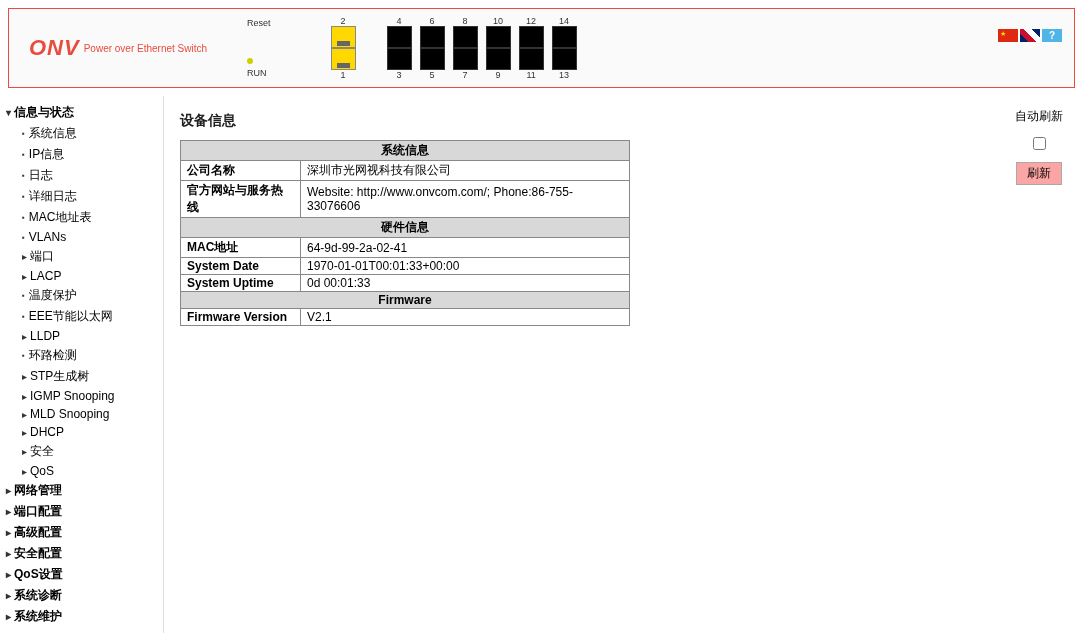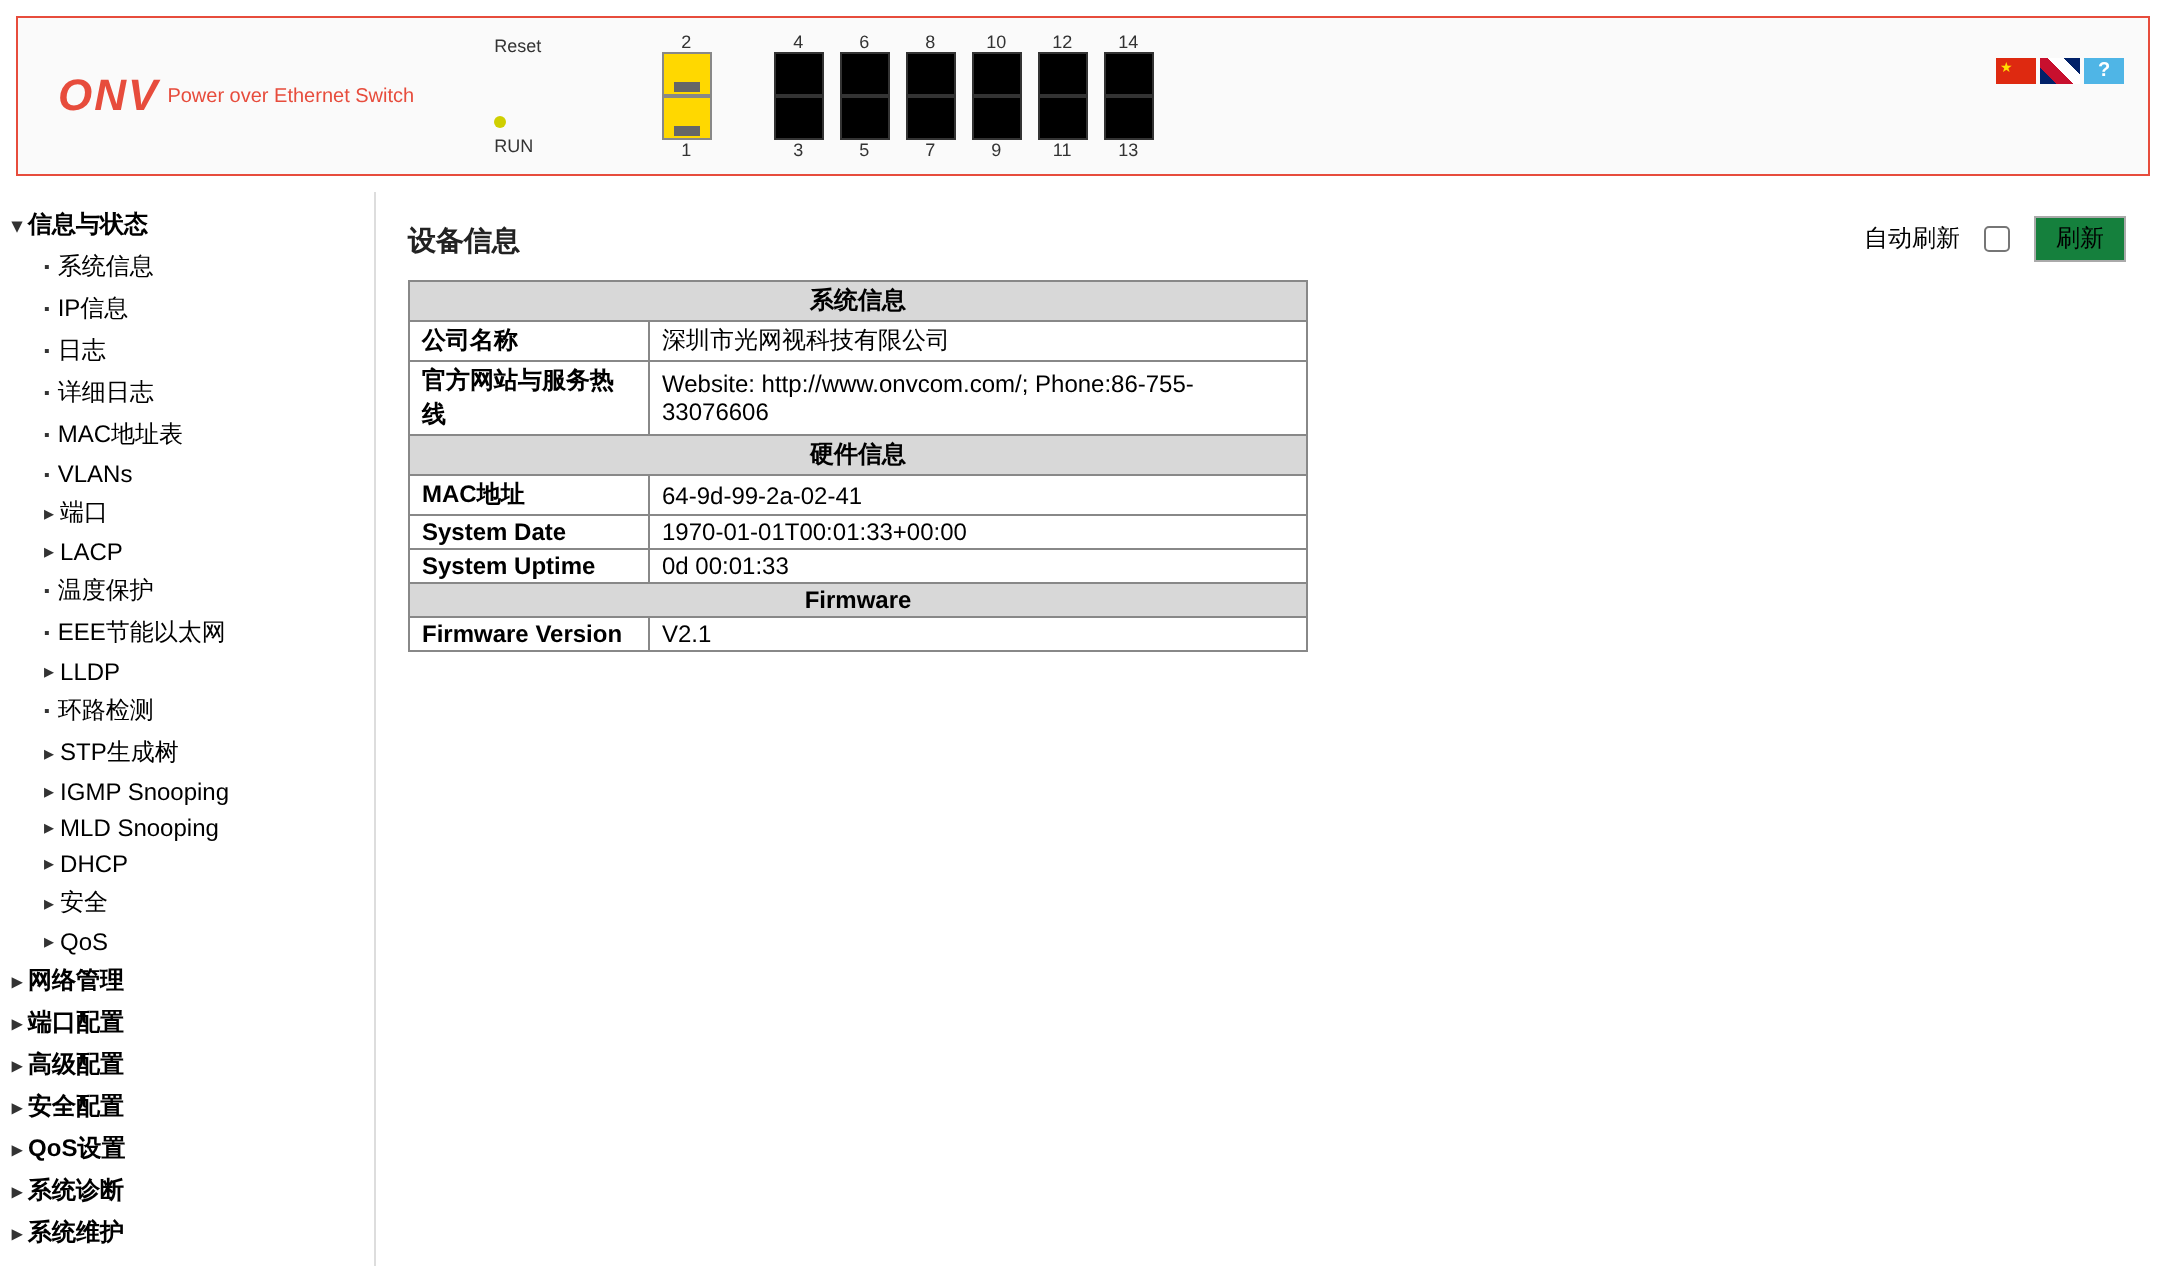--- a/index.html
+++ b/index.html
@@ -35,32 +35,32 @@
 
 .flags { position: absolute; right: 12px; top: 20px; display: flex; gap: 2px; }
 .flag { width: 20px; height: 13px; cursor: pointer; }
 .flag-cn { background: #de2910; position: relative; }
 .flag-cn::after { content: '★'; color: #ffde00; font-size: 7px; position: absolute; top: 1px; left: 2px; }
 .flag-uk { background: linear-gradient(45deg, #012169 25%, #c8102e 25%, #c8102e 50%, #fff 50%, #fff 75%, #012169 75%); }
 .flag-help { background: #4fb5e6; color: #fff; text-align: center; line-height: 13px; font-size: 10px; font-weight: bold; }
 
 
 .container { display: flex; }
-.sidebar { width: 188px; padding: 6px 0; border-right: 1px solid #ddd; }
+.sidebar { width: 164px; padding: 6px 0; border-right: 1px solid #ddd; }
 .nav-section { font-weight: bold; padding: 2px 6px; cursor: pointer; display: flex; align-items: center; }
 .nav-section::before { content: '▸'; font-size: 10px; margin-right: 3px; color: #333; }
 .nav-section.expanded::before { content: '▾'; }
 .nav-item { padding: 2px 6px 2px 22px; cursor: pointer; display: flex; align-items: center; position: relative; }
 .nav-item.leaf::before { content: '▪'; font-size: 8px; margin-right: 4px; color: #333; }
 .nav-item.branch::before { content: '▸'; font-size: 10px; margin-right: 3px; color: #333; }
 
 .main { flex: 1; padding: 16px; position: relative; }
 .page-title { font-size: 14px; font-weight: bold; margin-bottom: 10px; color: #222; }
-.top-right { position: absolute; top: 12px; right: 20px; display: flex; align-items: center; gap: 12px; font-size: 12px; }
-.btn { border: 1px solid #aaa; background: #15803d; padding: 2px 10px; cursor: pointer; font-size: 12px; }
+.top-right { position: absolute; top: 12px; right: 20px; display: flex; align-items: center; gap: 12px; font-size: 12px; flex-direction: column; }
+.btn { border: 1px solid #aaa; background: #fca5a5; padding: 2px 10px; cursor: pointer; font-size: 12px; }
 
 .info-table { border-collapse: collapse; width: 450px; }
 .info-table th, .info-table td { border: 1px solid #888; padding: 1px 6px; font-size: 12px; text-align: left; }
 .info-table .section-header { background: #d8d8d8; font-weight: bold; text-align: center; }
 .info-table .label-cell { font-weight: bold; width: 120px; }
 </style>
 </head>
 <body>
 
 <div class="header">

